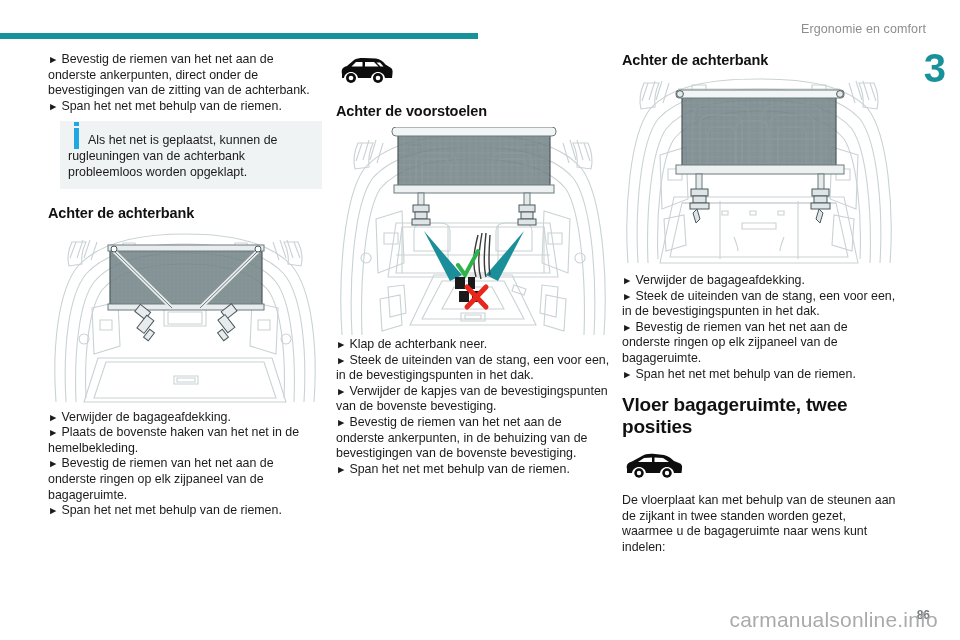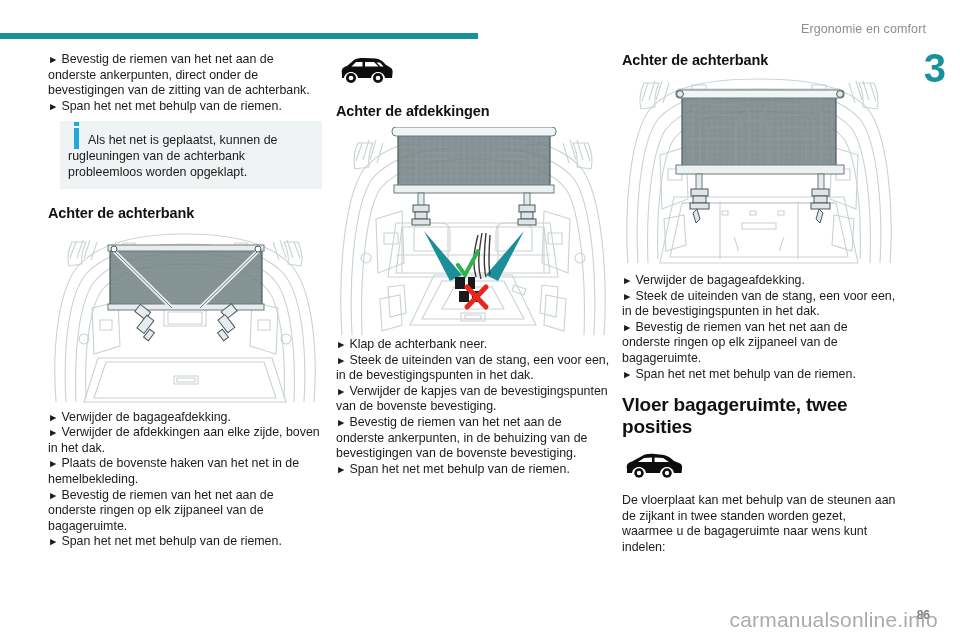--- a/index.html
+++ b/index.html
@@ -222,23 +222,20 @@
             <rect x="172" y="102" width="6" height="10" transform="rotate(-38 175 107)"></rect>
           </g>
         </g>
       </svg>
 
       <div style="margin-top:7px;">
         <p class="step">
           <span class="arrow">►</span><span>Verwijder de bagageafdekking.</span>
         </p>
         <p class="step">
-          <span class="arrow">►</span><span>Verwijder de afdekkingen aan elke zijde, boven in het dak.</span>
-        </p>
-        <p class="step">
           <span class="arrow">►</span><span>Plaats de bovenste haken van het net in de hemelbekleding.</span>
         </p>
         <p class="step">
           <span class="arrow">►</span><span>Bevestig de riemen van het net aan de onderste ringen op elk zijpaneel van de bagageruimte.</span>
         </p>
         <p class="step">
           <span class="arrow">►</span><span>Span het net met behulp van de riemen.</span>
         </p>
       </div>
     </div>
@@ -249,21 +246,21 @@
         <path fill="#0d0d0d" d="M12 36 C10 26 14 22 22 20 L36 8 C40 5 46 4 56 4 L80 5 C88 6 94 10 99 17 L107 22 C112 24 114 28 113 35 L112 44 L98 44 C97 37 91 32 84 32 C77 32 71 37 70 44 L44 44 C43 37 37 32 30 32 C23 32 17 37 16 44 L12 44 Z"></path>
         <path fill="#fff" d="M40 12 L53 12 L53 21 L31 21 Z"></path>
         <path fill="#fff" d="M58 12 L76 12 L85 21 L58 21 Z"></path>
         <path fill="#fff" d="M81 13 L88 13 L95 21 L89 21 Z"></path>
         <circle cx="30" cy="44" r="10" fill="#0d0d0d"></circle>
         <circle cx="30" cy="44" r="4.6" fill="#fff"></circle>
         <circle cx="84" cy="44" r="10" fill="#0d0d0d"></circle>
         <circle cx="84" cy="44" r="4.6" fill="#fff"></circle>
       </svg>
 
-      <h2 class="h-sub" style="margin-top:17px;">Achter de afdekkingen</h2>
+      <h2 class="h-sub" style="margin-top:17px;">Achter de voorstoelen</h2>
 
       <svg class="illus" viewBox="0 0 274 210" style="margin-top:8px;">
         <g fill="none" stroke="#c9d2d4" stroke-width="1.1">
           <path d="M6 208 C2 150 8 70 28 42 C50 16 90 8 137 8 C184 8 224 16 246 42 C266 70 272 150 268 208"></path>
           <path d="M16 208 C13 152 18 78 36 52 C56 28 94 20 137 20 C180 20 218 28 238 52 C256 78 261 152 258 208"></path>
           <path d="M26 208 C24 154 29 86 44 62 C62 40 97 32 137 32 C177 32 212 40 230 62 C245 86 250 154 248 208"></path>
 
           <path d="M26 16 L20 34 M33 13 L27 33 M40 13 L34 33 M47 16 L41 36"></path>
           <path d="M248 16 L254 34 M241 13 L247 33 M234 13 L240 33 M227 16 L233 36"></path>
           <path d="M22 16 C18 25 17 34 19 42 L33 40 C32 31 33 25 37 16 Z"></path>

